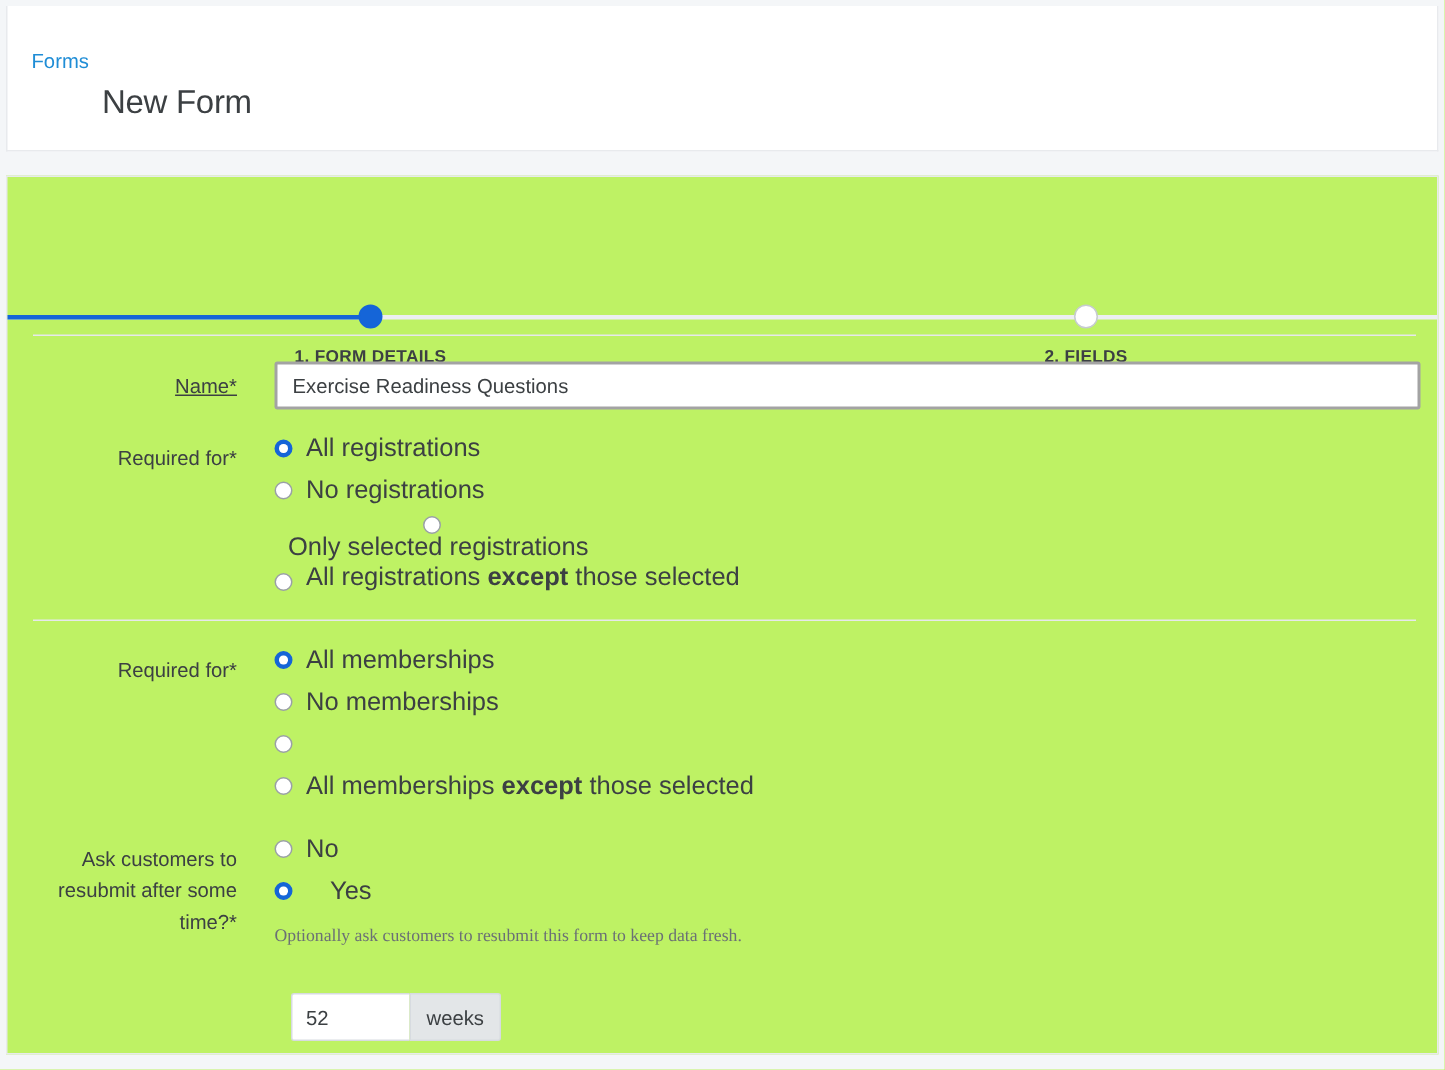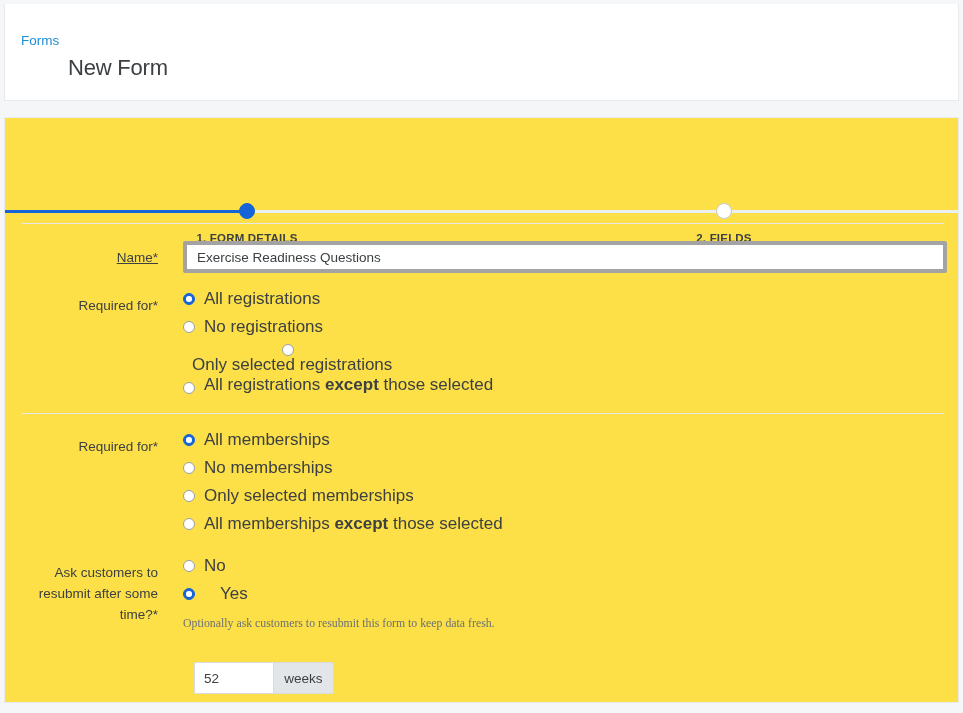--- a/index.html
+++ b/index.html
@@ -54,21 +54,21 @@
     margin-left: 48px;
   }
 
   
   .main-card {
     position: absolute;
     left: 4px;
     top: 117px;
     width: 955px;
     height: 586px;
-    background: #fde047;
+    background: #bef264;
     border: 1px solid #e8eaed;
     box-sizing: border-box;
   }
 
   
   .stepper {
     position: absolute;
     left: 0px;
     top: 44px;
     width: 953px;
@@ -148,21 +148,21 @@
     width: 139px;
     left: 14px;
   }
 
   .text-input {
     position: absolute;
     left: 178px;
     width: 764px;
     height: 32px;
     box-sizing: border-box;
-    border: 4px solid #a3a3a3;
+    border: 2px solid #a3a3a3;
     border-radius: 2px;
     background: #ffffff;
     font-family: "Liberation Sans", sans-serif;
     font-size: 13.5px;
     color: #3c4043;
     padding: 0 10px;
     outline: none;
   }
 
   
@@ -312,21 +312,20 @@
     <div class="radio-item" style="top:311px;">
       <span class="radio-mark on"></span>
       <span class="radio-label">All memberships</span>
     </div>
     <div class="radio-item" style="top:339px;">
       <span class="radio-mark off"></span>
       <span class="radio-label">No memberships</span>
     </div>
     <div class="radio-item" style="top:367px;">
       <span class="radio-mark off"></span>
-      <span class="radio-label">Only selected memberships</span>
     </div>
     <div class="radio-item" style="top:395px;">
       <span class="radio-mark off"></span>
       <span class="radio-label"><span>All memberships </span><b>except</b><span> those selected</span></span>
     </div>
 
     <div class="row-label label-col" style="top:444px;">
       <div>Ask customers to</div>
       <div>resubmit after some</div>
       <div>time?*</div>

